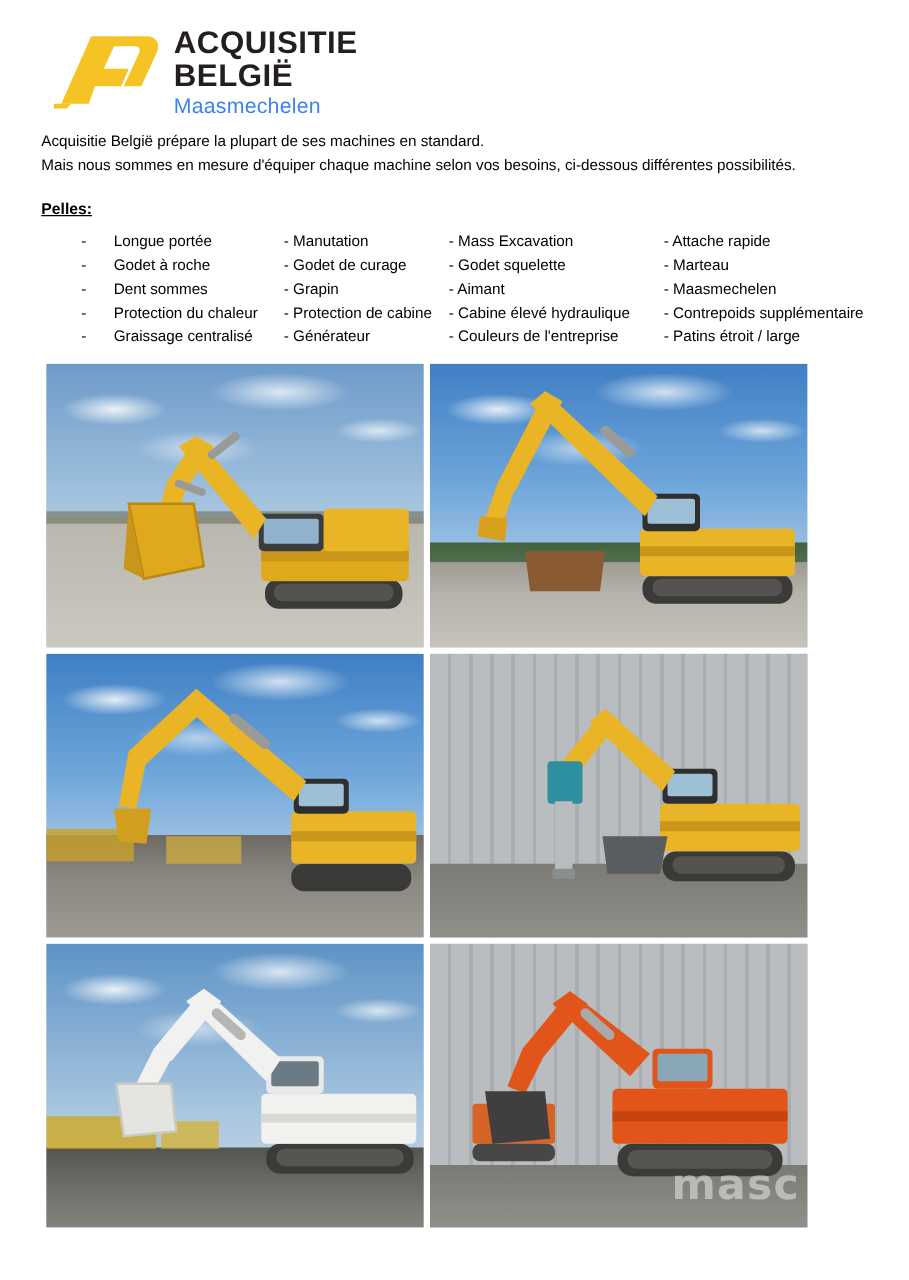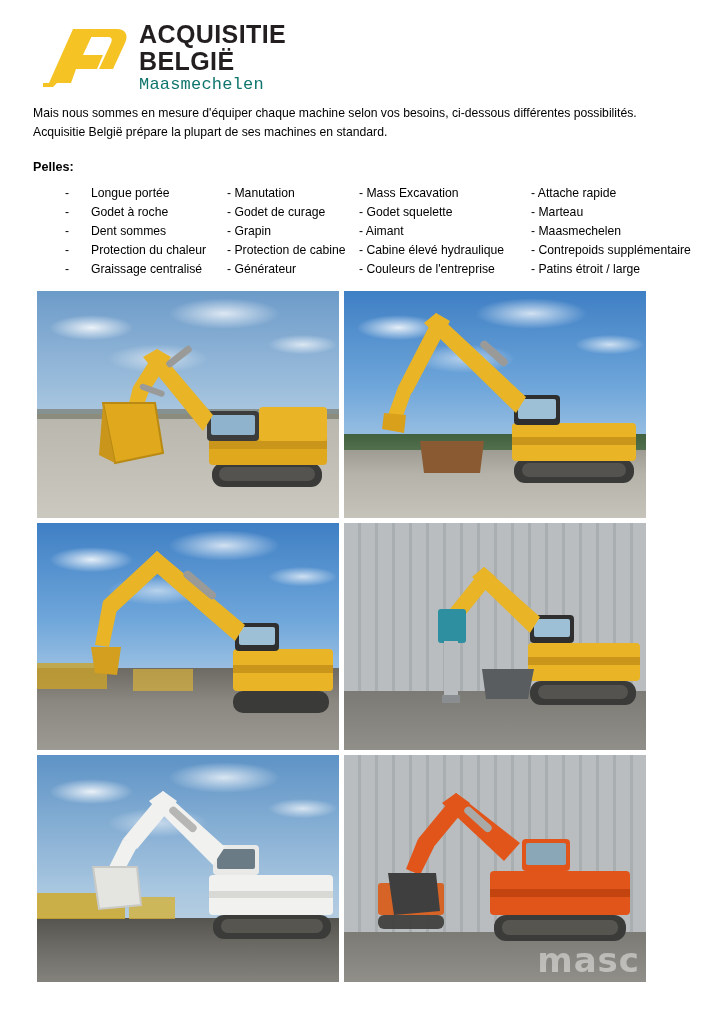--- a/index.html
+++ b/index.html
@@ -47,40 +47,40 @@
   .logo-line1, .logo-line2 {
     font-weight: bold;
     font-size: 25px;
     letter-spacing: 0.4px;
     color: #231f20;
     display: block;
   }
   .logo-line2 { margin-top: 2px; }
   .logo-line3 {
     font-size: 17px;
-    color: #0f766e;
+    color: #3b82f6;
     display: block;
     margin-top: 2px;
     letter-spacing: 0.2px;
-    font-family: Liberation Mono, monospace;
   }
 
   
   .intro {
     margin-top: 18px;
     font-size: 12.2px;
     line-height: 19px;
     color: #000;
   }
   .intro div { white-space: nowrap; }
 
   .section-title {
     margin-top: 18px;
     font-size: 12.6px;
     font-weight: bold;
+    text-decoration: underline;
   }
 
   
   .options {
     margin-top: 10px;
     margin-left: 22px;
     border-collapse: collapse;
     font-size: 12.2px;
   }
   .options td {
@@ -162,21 +162,21 @@
   
   .mach {
     position: absolute;
     inset: 0;
   }
   .mach svg { display: block; width: 100%; height: 100%; }
 
   .watermark {
     position: absolute;
     right: 6px;
-    bottom: 2px;
+    bottom: 14px;
     font-size: 34px;
     font-weight: bold;
     color: rgba(255,255,255,0.45);
     letter-spacing: 1px;
     font-family: "DejaVu Sans", sans-serif;
   }
 </style>
 </head>
 <body>
 
@@ -191,22 +191,22 @@
       </svg>
     </div>
     <div class="logo-text">
       <span class="logo-line1">ACQUISITIE</span>
       <span class="logo-line2">BELGIË</span>
       <span class="logo-line3">Maasmechelen</span>
     </div>
   </div>
 
   <div class="intro">
+    <div>Acquisitie België prépare la plupart de ses machines en standard.</div>
     <div>Mais nous sommes en mesure d'équiper chaque machine selon vos besoins, ci-dessous différentes possibilités.</div>
-    <div>Acquisitie België prépare la plupart de ses machines en standard.</div>
   </div>
 
   <div class="section-title">Pelles:</div>
 
   <table class="options">
     <tbody>
       <tr>
         <td class="opt-bullet">-</td>
         <td class="col2">Longue portée</td>
         <td class="col3">- Manutation</td>

